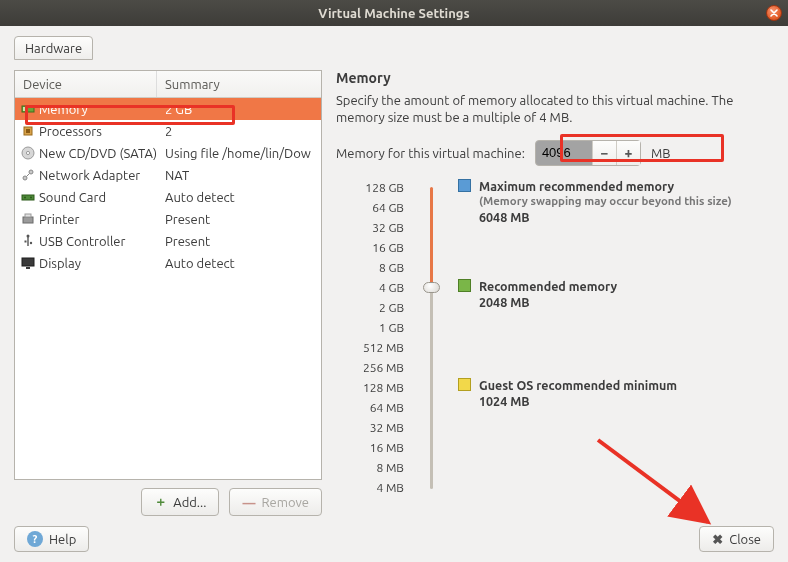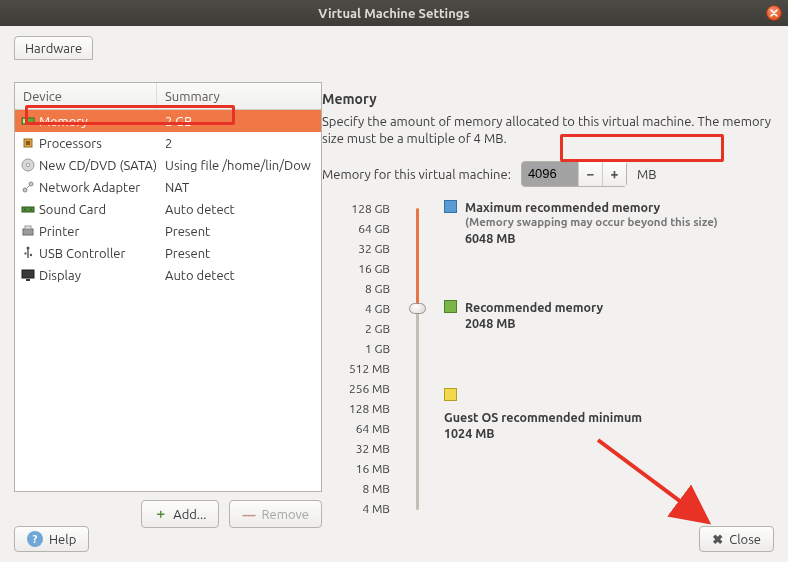--- a/index.html
+++ b/index.html
@@ -35,34 +35,34 @@
     border: 1px solid #9f3512;
     display: flex; align-items: center; justify-content: center;
     font-size: 10px; color: #fff;
   }
 
   .content {
     padding: 10px 14px 10px 14px;
   }
 
   
-  .tabrow { margin-bottom: 22px; }
+  .tabrow { margin-bottom: 10px; }
   .tab {
     display: inline-block;
     padding: 4px 10px;
     background: linear-gradient(#fdfdfc, #efeeec);
     border: 1px solid #b6b3ac;
     border-radius: 4px 4px 0 0;
     font-size: 13px;
     color: #3c3c3c;
   }
 
   .panel {
     display: flex;
-    align-items: center;
+    gap: 14px;
   }
 
   
   .left {
     width: 308px;
     display: flex;
     flex-direction: column;
   }
   .devicelist {
     border: 1px solid #b6b3ac;
@@ -458,21 +458,21 @@
               <div class="val">6048 MB</div>
             </div>
           </div>
           <div class="marker" style="left:10px; top:100px;">
             <div class="sw green"></div>
             <div>
               <div class="val">Recommended memory</div>
               <div class="val">2048 MB</div>
             </div>
           </div>
-          <div class="marker" style="left:10px; top:188px;flex-direction:column;">
+          <div class="marker" style="left:10px; top:199px;">
             <div class="sw yellow"></div>
             <div>
               <div class="val">Guest OS recommended minimum</div>
               <div class="val">1024 MB</div>
             </div>
           </div>
         </div>
       </div>
     </div>
   </div>

